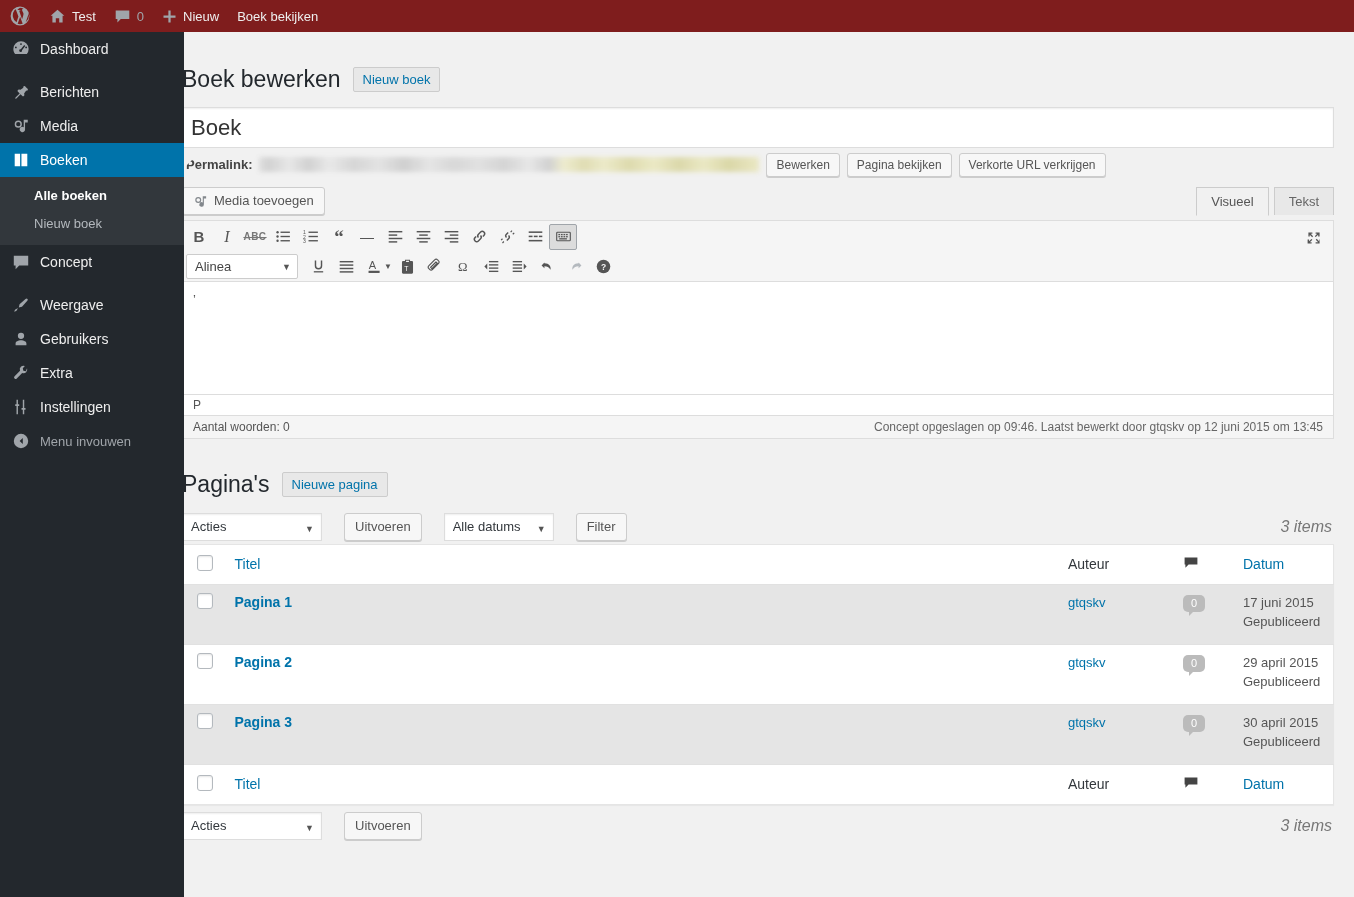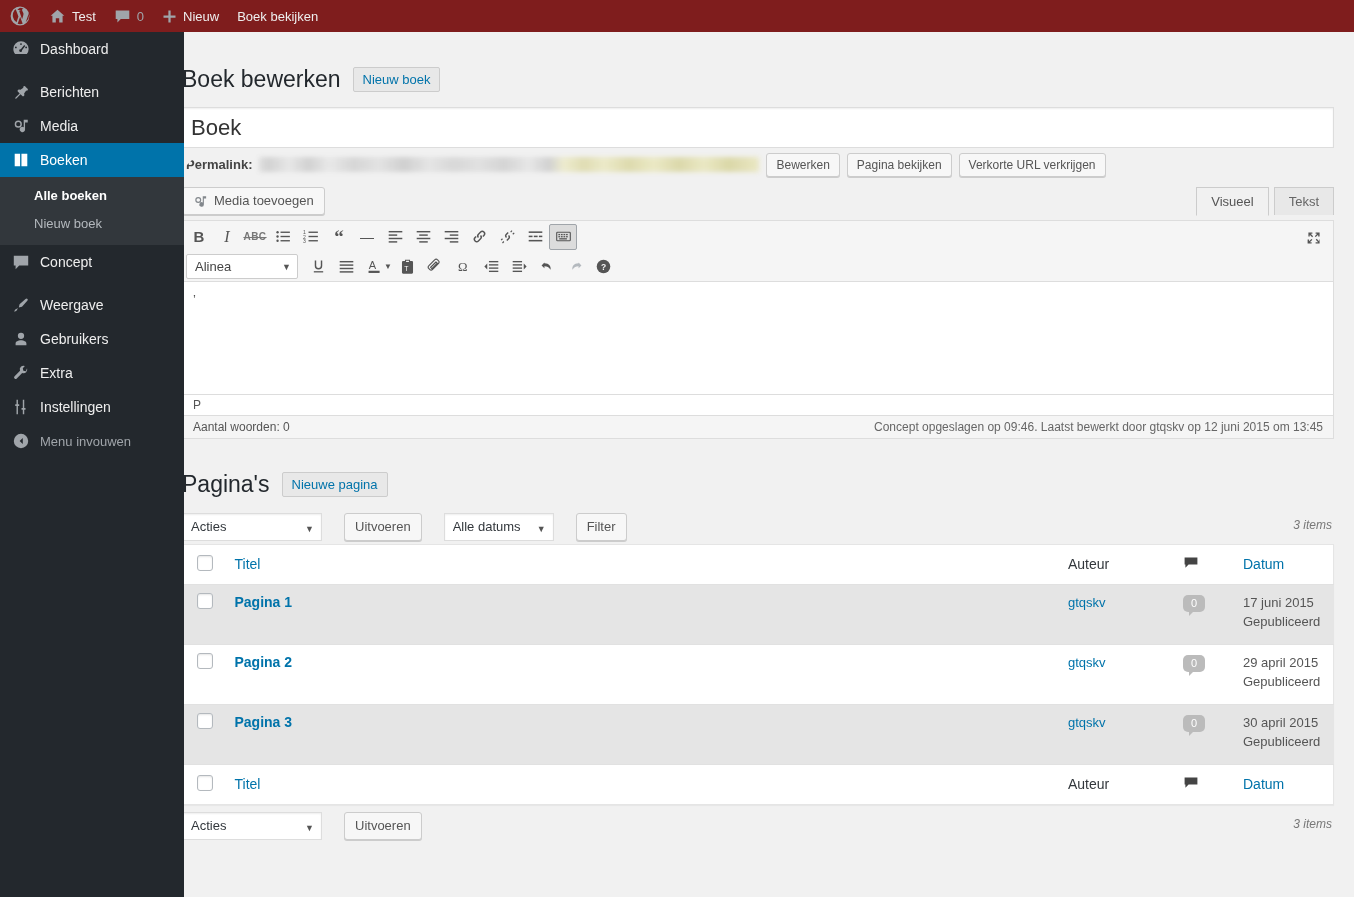--- a/index.html
+++ b/index.html
@@ -266,21 +266,21 @@
     height: 28px; padding: 0 10px;
     font-size: 13px; line-height: 26px;
     background: #f7f7f7; border: 1px solid #ccc;
     border-radius: 3px; color: #555; cursor: pointer;
     box-shadow: 0 1px 0 #ccc;
     font-family: "Liberation Sans", sans-serif;
     margin-right: 6px;
   }
   .displaying-num {
     position: absolute; right: 2px; top: 50%; margin-top: -9px;
-    font-style: italic; font-size: 12px; color: #777;
+    font-style: italic; font-size: 16px; color: #777;
   }
 
   table.wp-list-table {
     width: 100%; border-collapse: collapse;
     background: #fff; border: 1px solid #e5e5e5;
     box-shadow: 0 1px 1px rgba(0,0,0,0.04);
     margin-top: 2px;
   }
   table.wp-list-table th, table.wp-list-table td {
     text-align: left; vertical-align: top;

